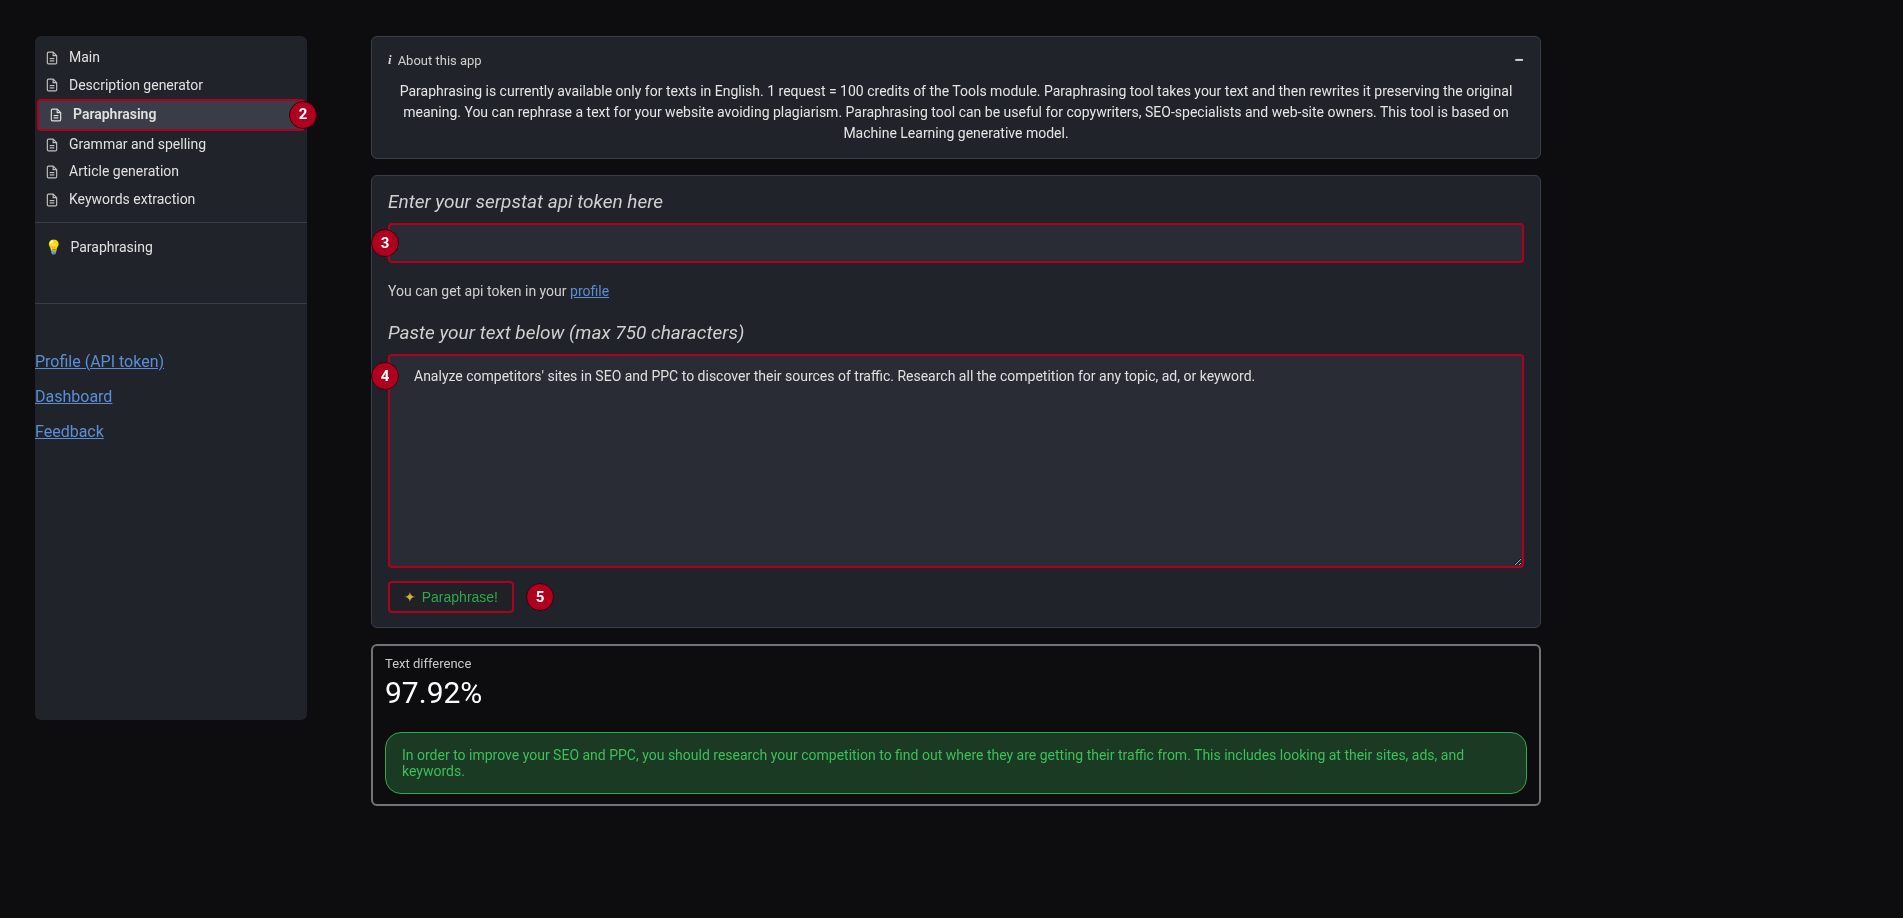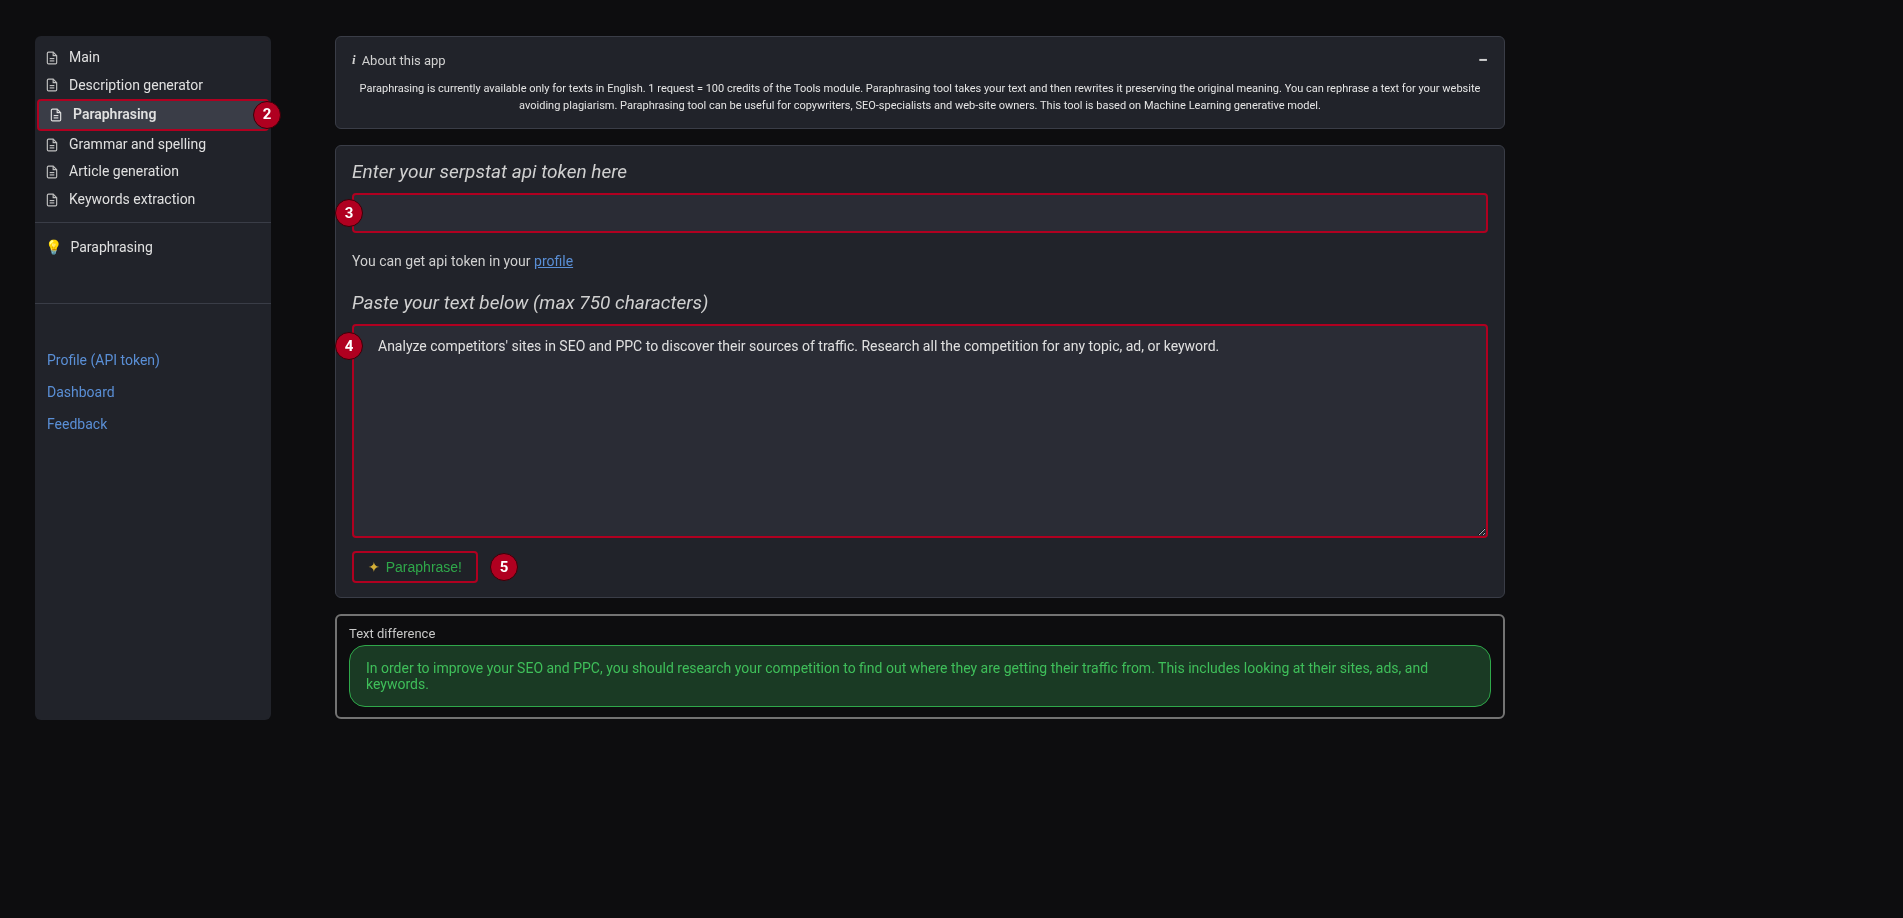--- a/index.html
+++ b/index.html
@@ -10,21 +10,21 @@
   font-size: 14px;
   overflow-x: hidden;
 }
 .container {
   display: flex;
   min-height: 100vh;
   padding: 36px 35px 0 35px;
   gap: 64px;
 }
 .sidebar {
-  width: 236px;
+  width: 272px;
   background: #21232a;
   border-radius: 6px;
   padding: 0;
   height: fit-content;
   min-height: 684px;
 }
 .sidebar-nav {
   padding: 8px 0;
 }
 .sidebar-item {
@@ -65,22 +65,23 @@
   gap: 8px;
   color: #e0e0e0;
   font-size: 14px;
 }
 .sidebar-links {
   padding: 34px 10px 10px 0;
 }
 .sidebar-link {
   display: block;
   color: #5a8fd6;
-  padding: 6px 0 10px 12px;
-  font-size: 14px;
+  text-decoration: underline;
+  padding: 6px 0 10px 0;
+  font-size: 16px;
 }
 .badge {
   position: absolute;
   right: -14px;
   top: 50%;
   transform: translateY(-50%);
   width: 28px;
   height: 28px;
   border-radius: 50%;
   background: #b00020;
@@ -123,21 +124,21 @@
   color: #d0d0d0;
   font-size: 18px;
   font-weight: 700;
   cursor: pointer;
   line-height: 1;
 }
 .about-text {
   color: #e5e5e5;
   text-align: center;
   line-height: 1.5;
-  font-size: 11px;
+  font-size: 14px;
 }
 .form-label {
   color: #d0d0d0;
   font-size: 19px;
   margin-bottom: 10px;
   display: block;
   font-style: italic;
 }
 .text-input {
   width: 100%;
@@ -372,16 +373,17 @@
         <button class="btn">
           <span class="spark">✦</span>
           <span>Paraphrase!</span>
         </button>
         <span class="btn-badge">5</span>
       </div>
     </section>
 
     <section class="result-panel">
       <div class="result-label">Text difference</div>
+      <div class="result-value">97.92%</div>
       <div class="result-box">In order to improve your SEO and PPC, you should research your competition to find out where they are getting their traffic from. This includes looking at their sites, ads, and keywords.</div>
     </section>
   </main>
 </div>
 
 </body></html>

